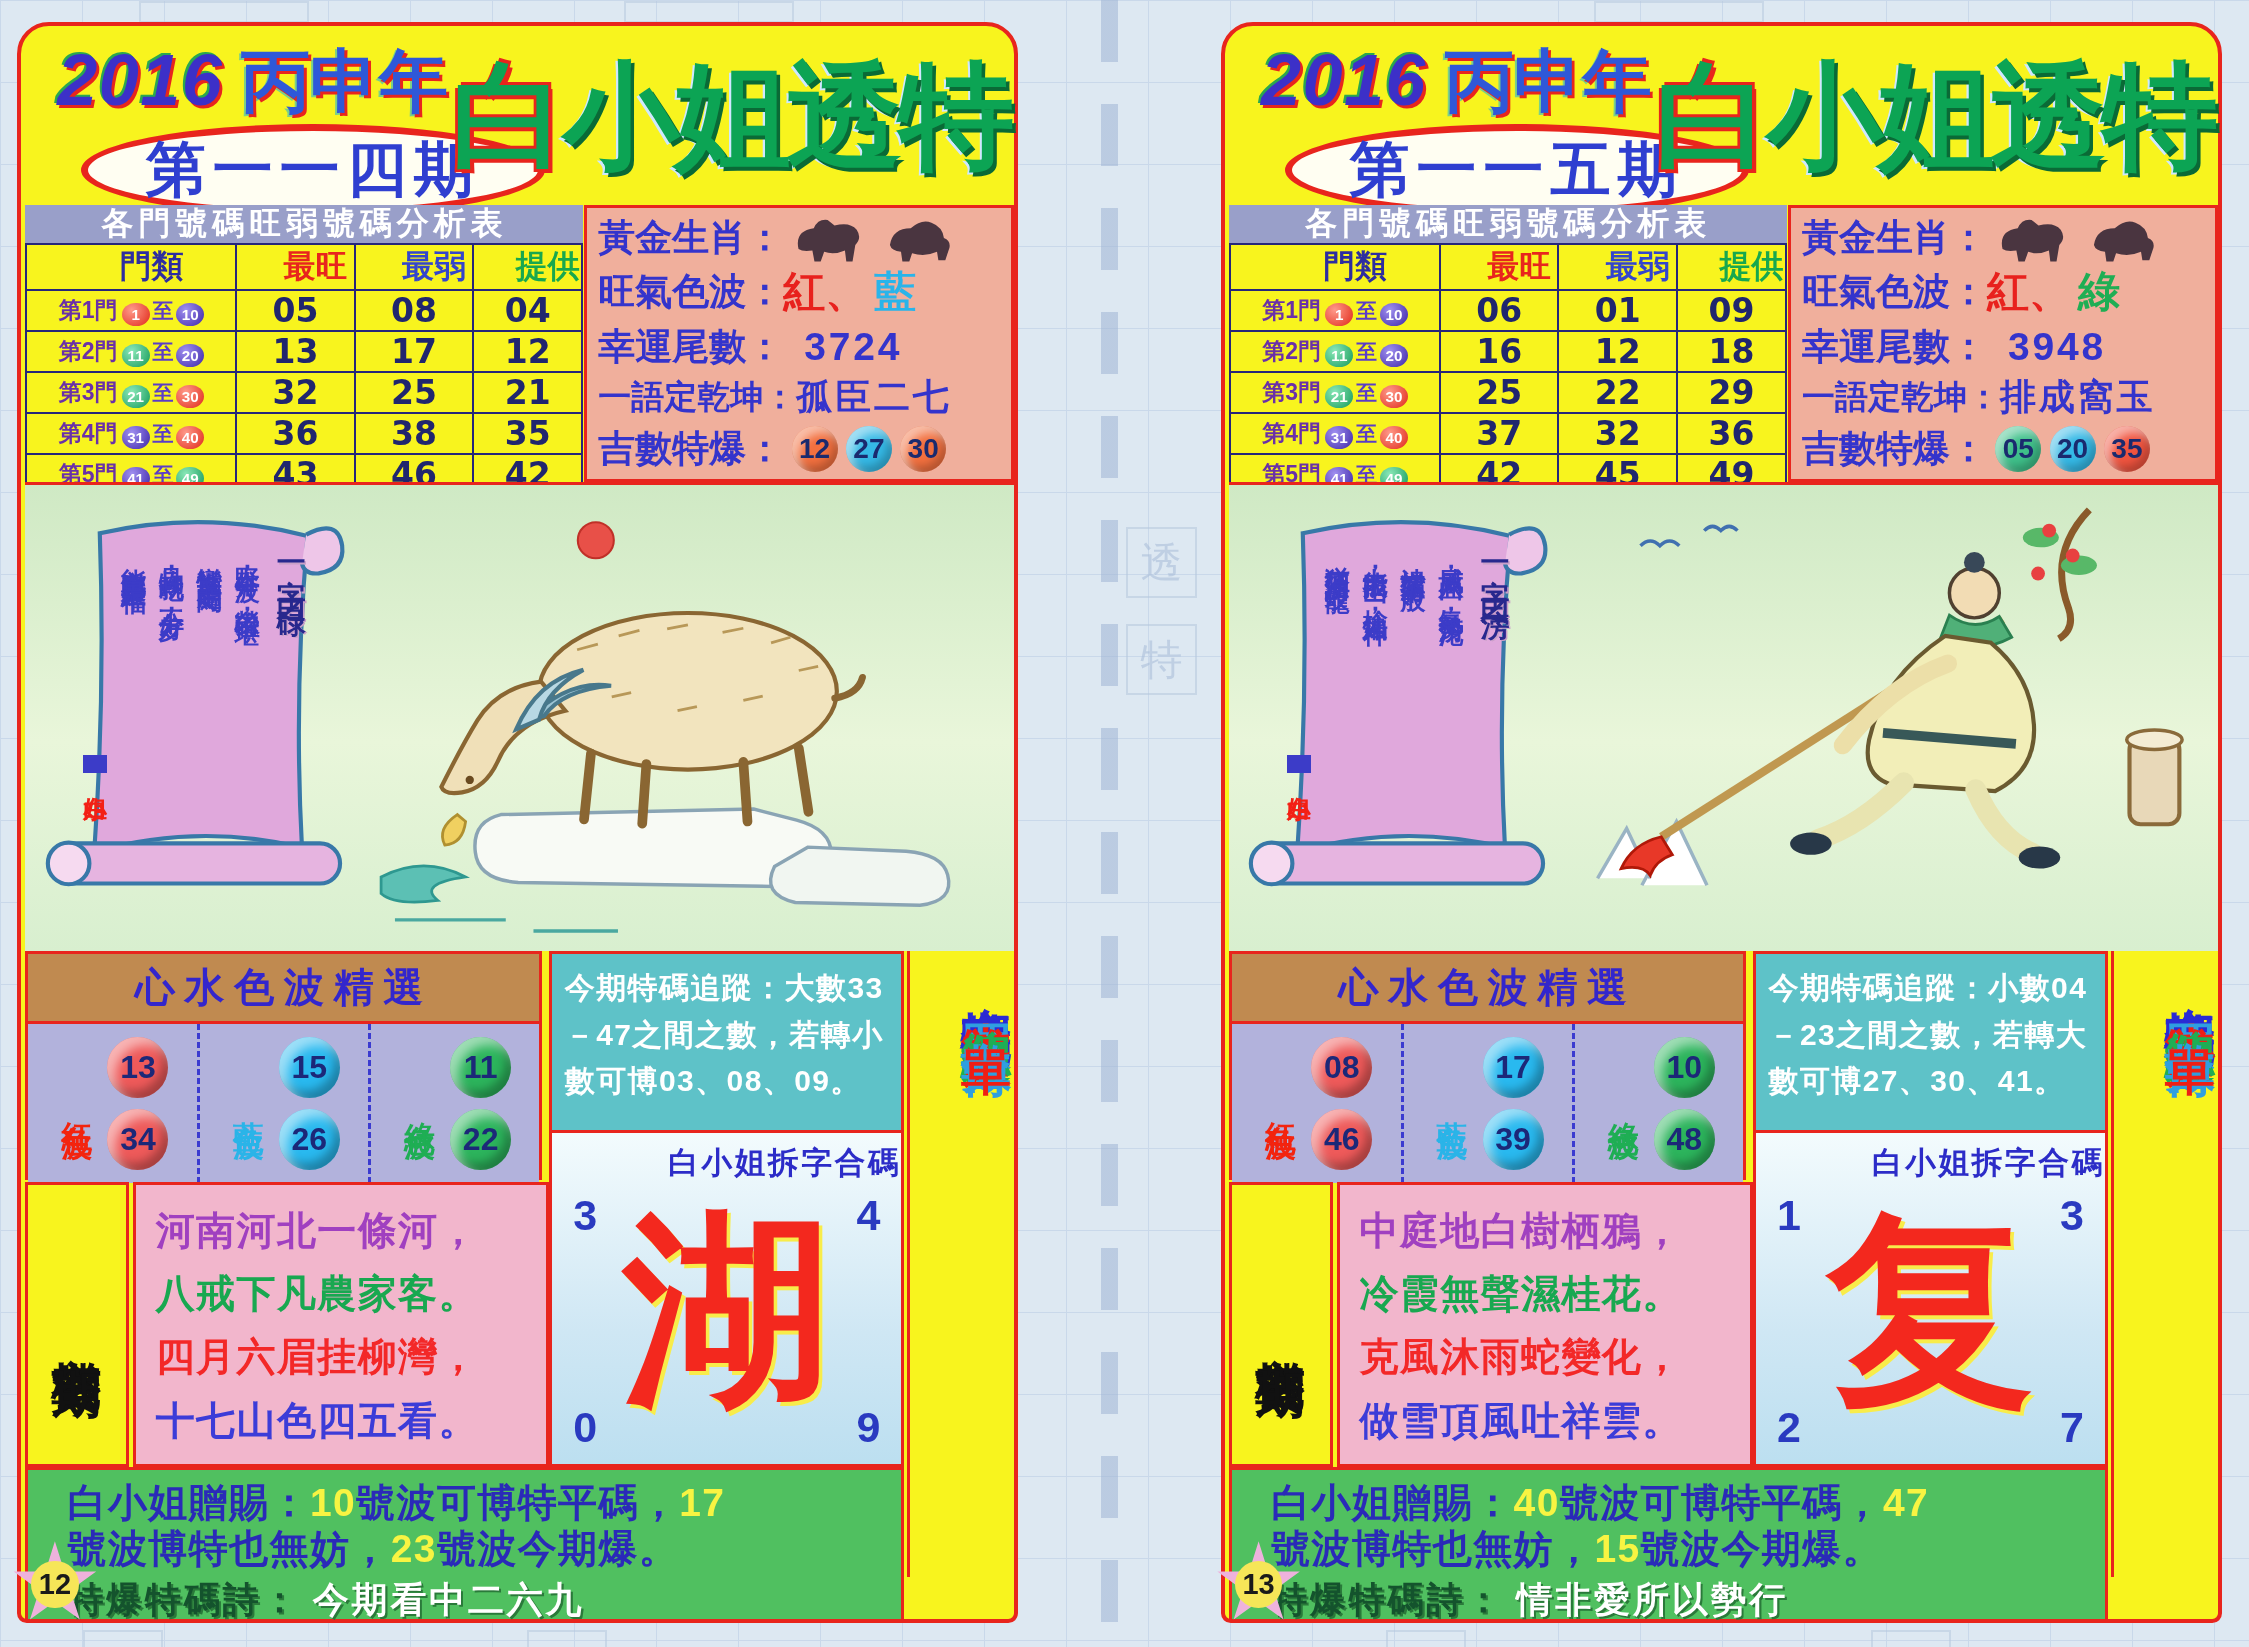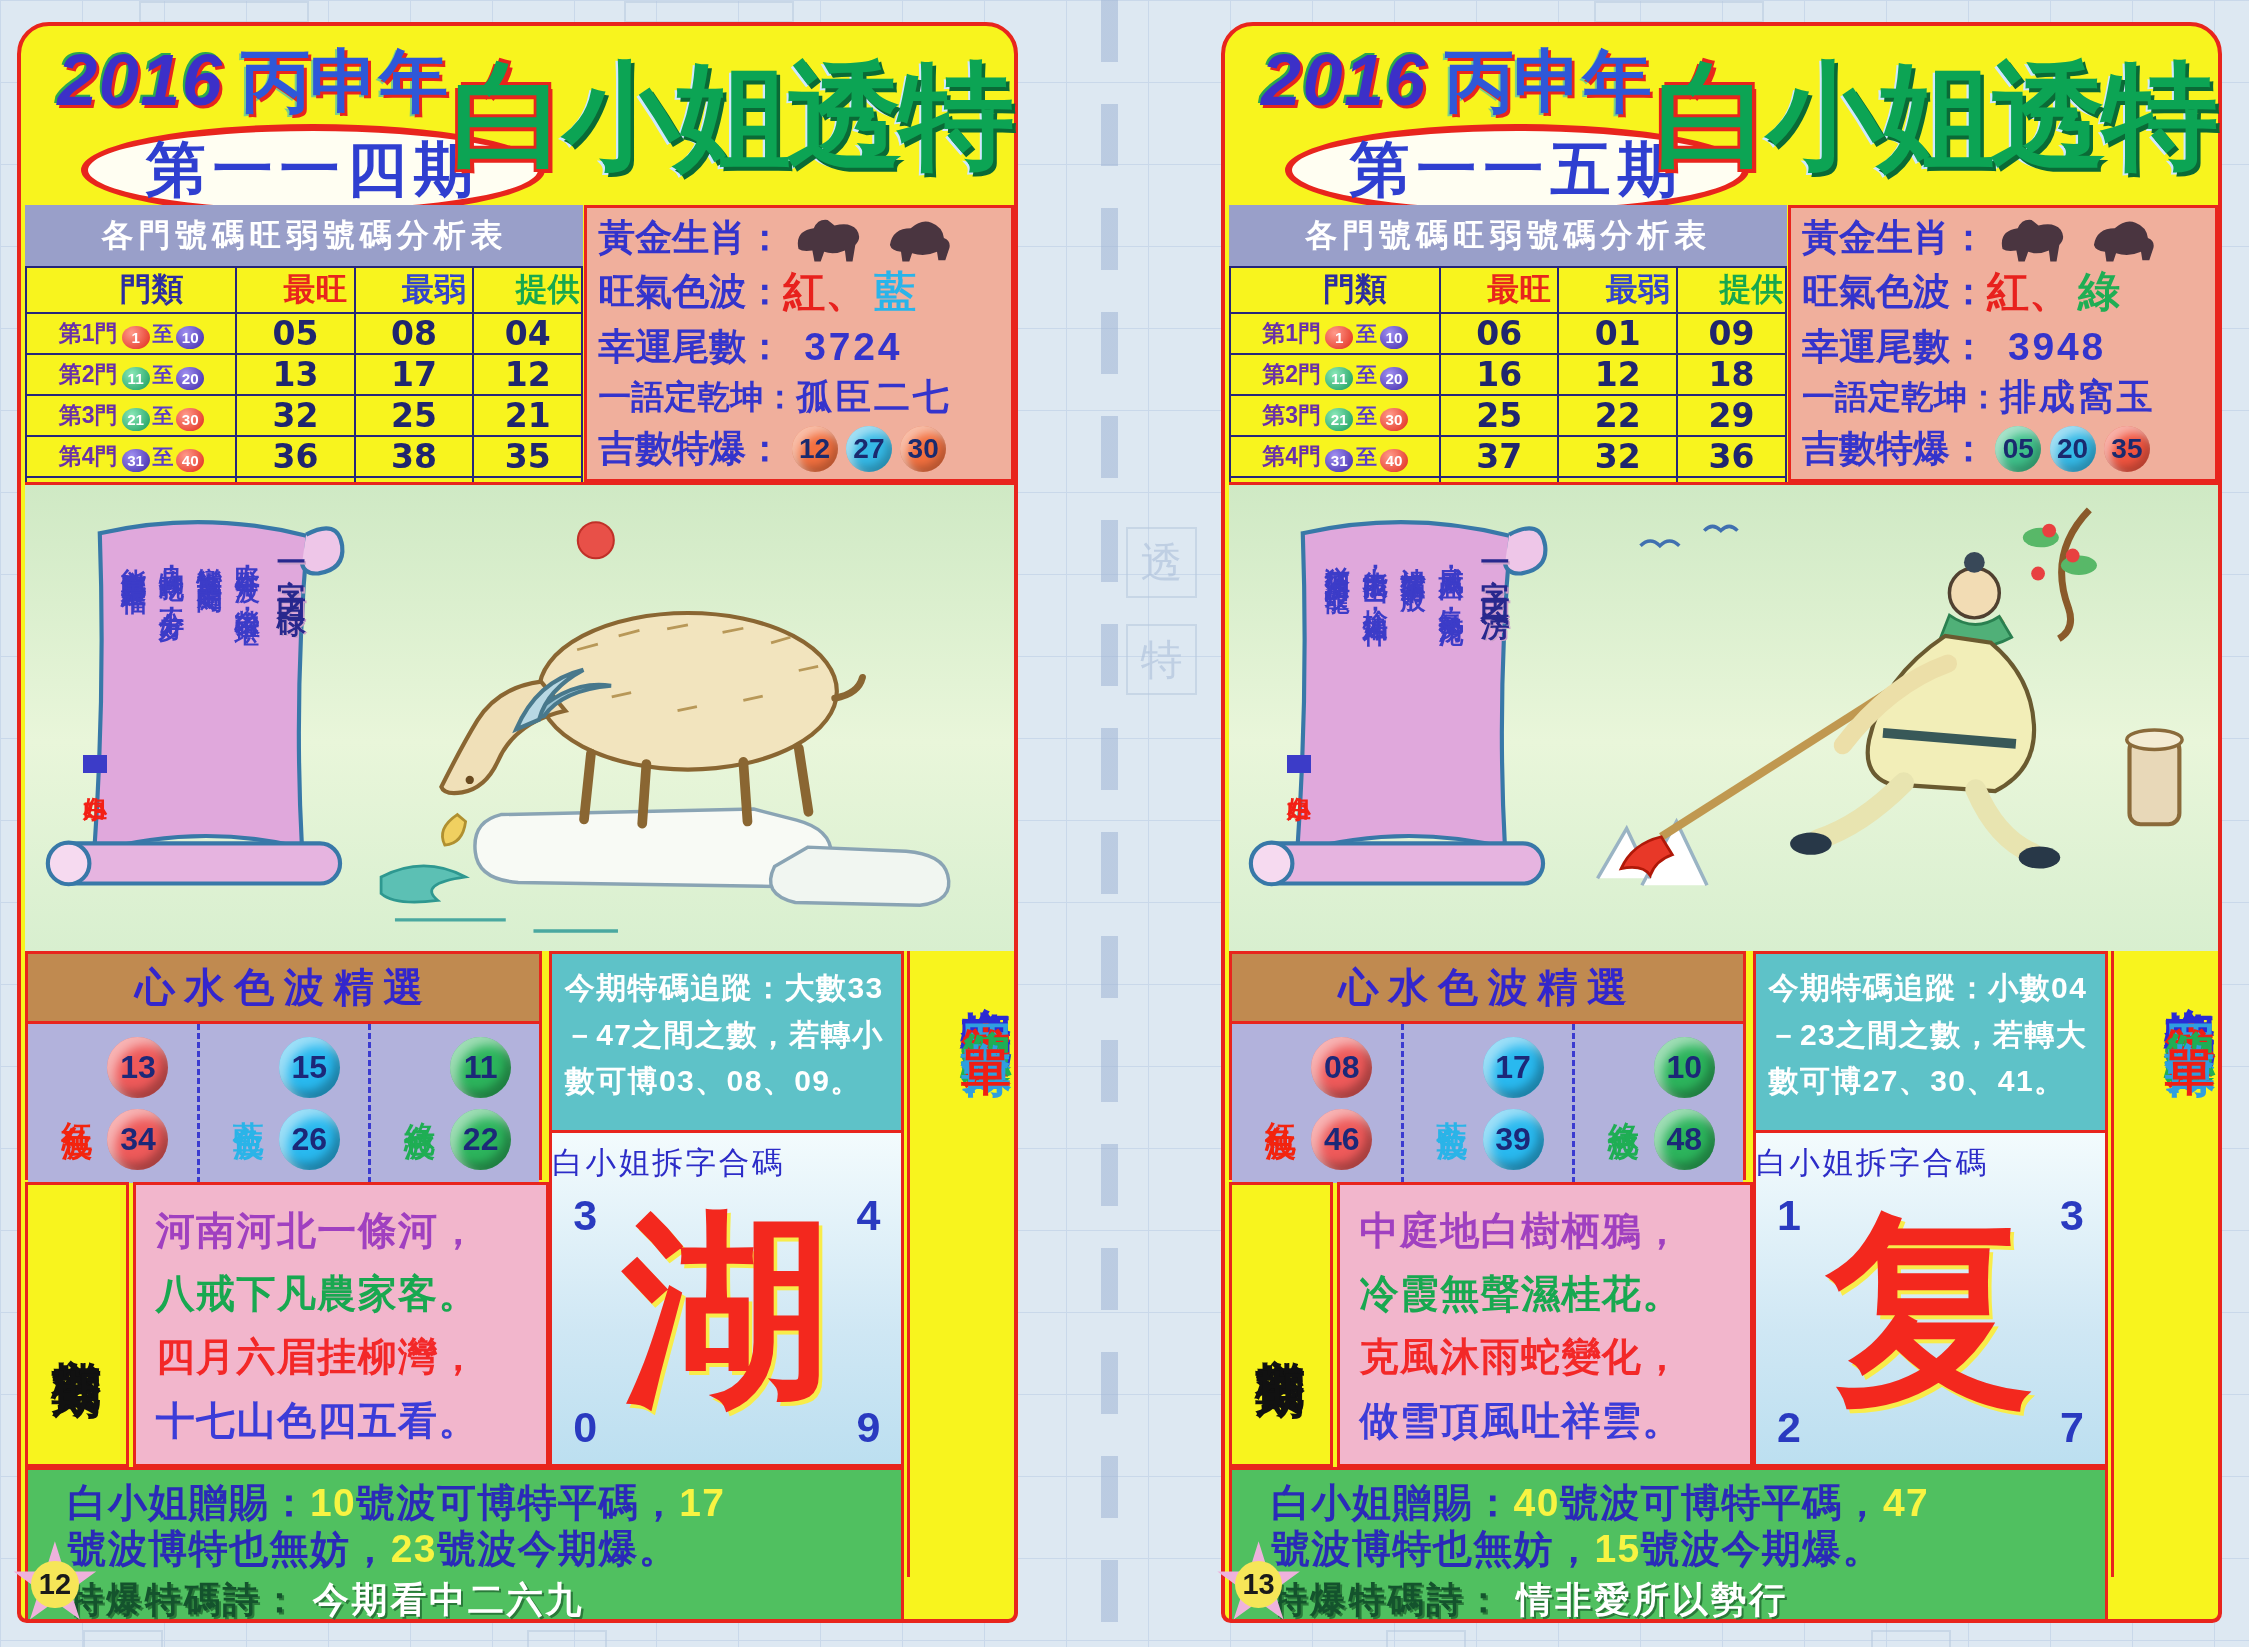--- a/index.html
+++ b/index.html
@@ -29,21 +29,21 @@
     border:7px solid #e8251d;border-radius:50%;background:#fffef2;
     display:flex;align-items:center;justify-content:center;}
   .issue-oval span{font-size:60px;font-weight:bold;color:#2f3fd0;letter-spacing:7px;}
   .main-title{position:absolute;right:4.2px;top:12.5px;font-size:116px;font-weight:bold;
     letter-spacing:-4.2px;white-space:nowrap;font-family:"DejaVu Serif","Liberation Serif",serif;}
   .t-bai{color:#0ca454;text-shadow:4.2px 4.2px 0 #e8251d,-2.8px 2.8px 0 #e8251d,2.8px -2.8px 0 #e8251d;}
   .t-rest{color:#0ca454;text-shadow:3.5px 3.5px 0 #0a6a36,-2.1px 2.1px 0 #cfe8ff;}
 
   
   .analysis{position:absolute;left:4.2px;top:179px;width:558px;height:277px;}
-  .analysis-title{height:61px;background:#999fc9;color:#ffffff;font-size:32px;font-weight:bold;
+  .analysis-title{height:38px;background:#999fc9;color:#ffffff;font-size:32px;font-weight:bold;
     letter-spacing:4.9px;display:flex;align-items:center;justify-content:center;}
   .atable{border-collapse:collapse;width:100%;height:220px;background:#26267a;}
   .atable th,.atable td{border:2.8px solid #26267a;background:#f8f41e;text-align:center;padding:0;}
   .atable th{font-size:32px;font-weight:bold;padding-left:40px;}
   .h-gate{color:#2d2da0;width:222px;} .h-hot{color:#e8251d;width:115px;}
   .h-weak{color:#3345cc;width:115px;} .h-give{color:#17a84e;width:98px;}
   .gate{white-space:nowrap;}
   .gname{font-size:23px;font-weight:bold;color:#6a30a8;margin-right:4.2px;}
   .zhi{font-size:21px;font-weight:bold;color:#5a3cc8;margin:0 2.8px;}
   .rball{display:inline-block;width:28px;height:23.6px;border-radius:50%;color:#fff;
@@ -121,21 +121,21 @@
     letter-spacing:2.8px;}
   .mystery-poem{position:absolute;left:112px;top:1156px;width:416px;height:285px;background:#f2b6cc;
     border:3.5px solid #e8251d;box-sizing:border-box;padding:14px 0 0 19.4px;}
   .pm{font-size:39px;font-weight:bold;letter-spacing:1.4px;line-height:1.62;white-space:nowrap;}
   .pm0{color:#a040c0;} .pm1{color:#18a850;} .pm2{color:#f32828;} .pm3{color:#3c3cd8;}
 
   
   .splitword{position:absolute;left:528px;top:1104px;width:355px;height:337px;
     border:3.5px solid #e8251d;box-sizing:border-box;
     background:linear-gradient(180deg,#f3fbfd 0%,#cfe7f4 60%,#bcdff0 100%);}
-  .sw-title{margin-top:9.7px;text-align:left;font-size:30.5px;font-weight:normal;color:#2c2cc8;
+  .sw-title{margin-top:9.7px;text-align:right;font-size:30.5px;font-weight:bold;color:#2c2cc8;
     letter-spacing:2.8px;}
   .sw-char{position:absolute;left:0;top:42px;width:100%;height:277px;display:flex;align-items:center;
     justify-content:center;font-size:208px;font-weight:bold;color:#f3281e;
     font-family:"DejaVu Serif","Liberation Serif",serif;text-shadow:3.5px 3.5px 0 #f8ec4a;}
   .sw-c{position:absolute;font-size:43px;font-weight:bold;color:#2a3ac0;}
   .sw-tl{left:21px;top:58px;} .sw-tr{right:21px;top:58px;}
   .sw-bl{left:21px;bottom:12.5px;} .sw-br{right:21px;bottom:12.5px;}
 
   
   .gift{position:absolute;left:4.2px;top:1441px;width:879px;height:155px;background:#50c060;

